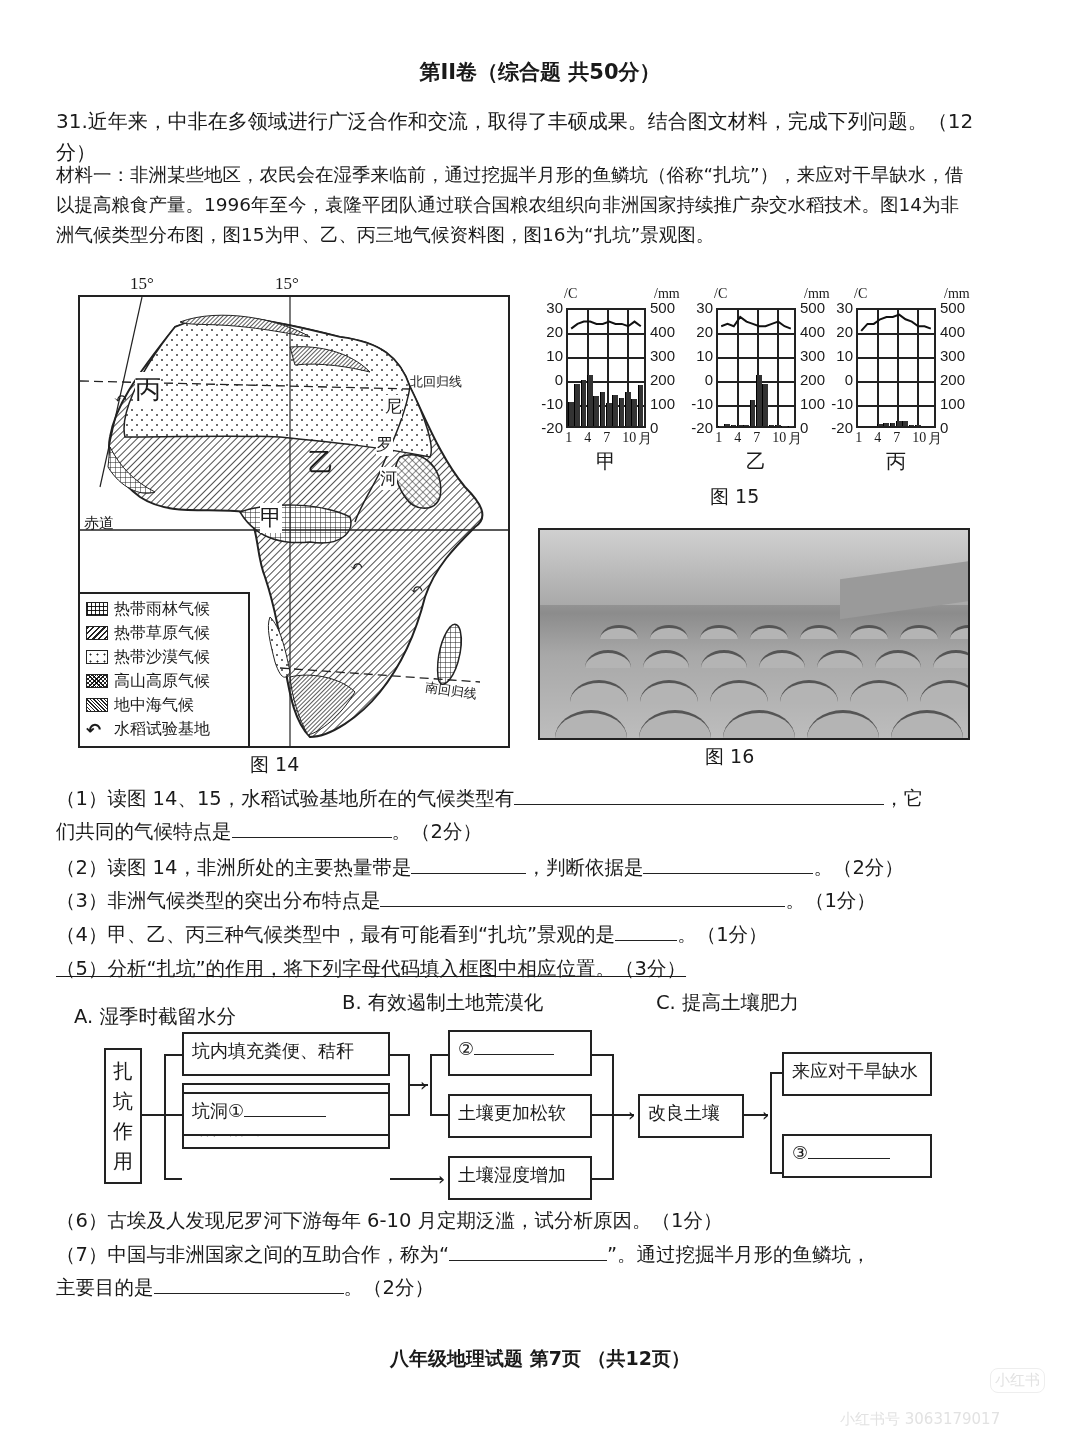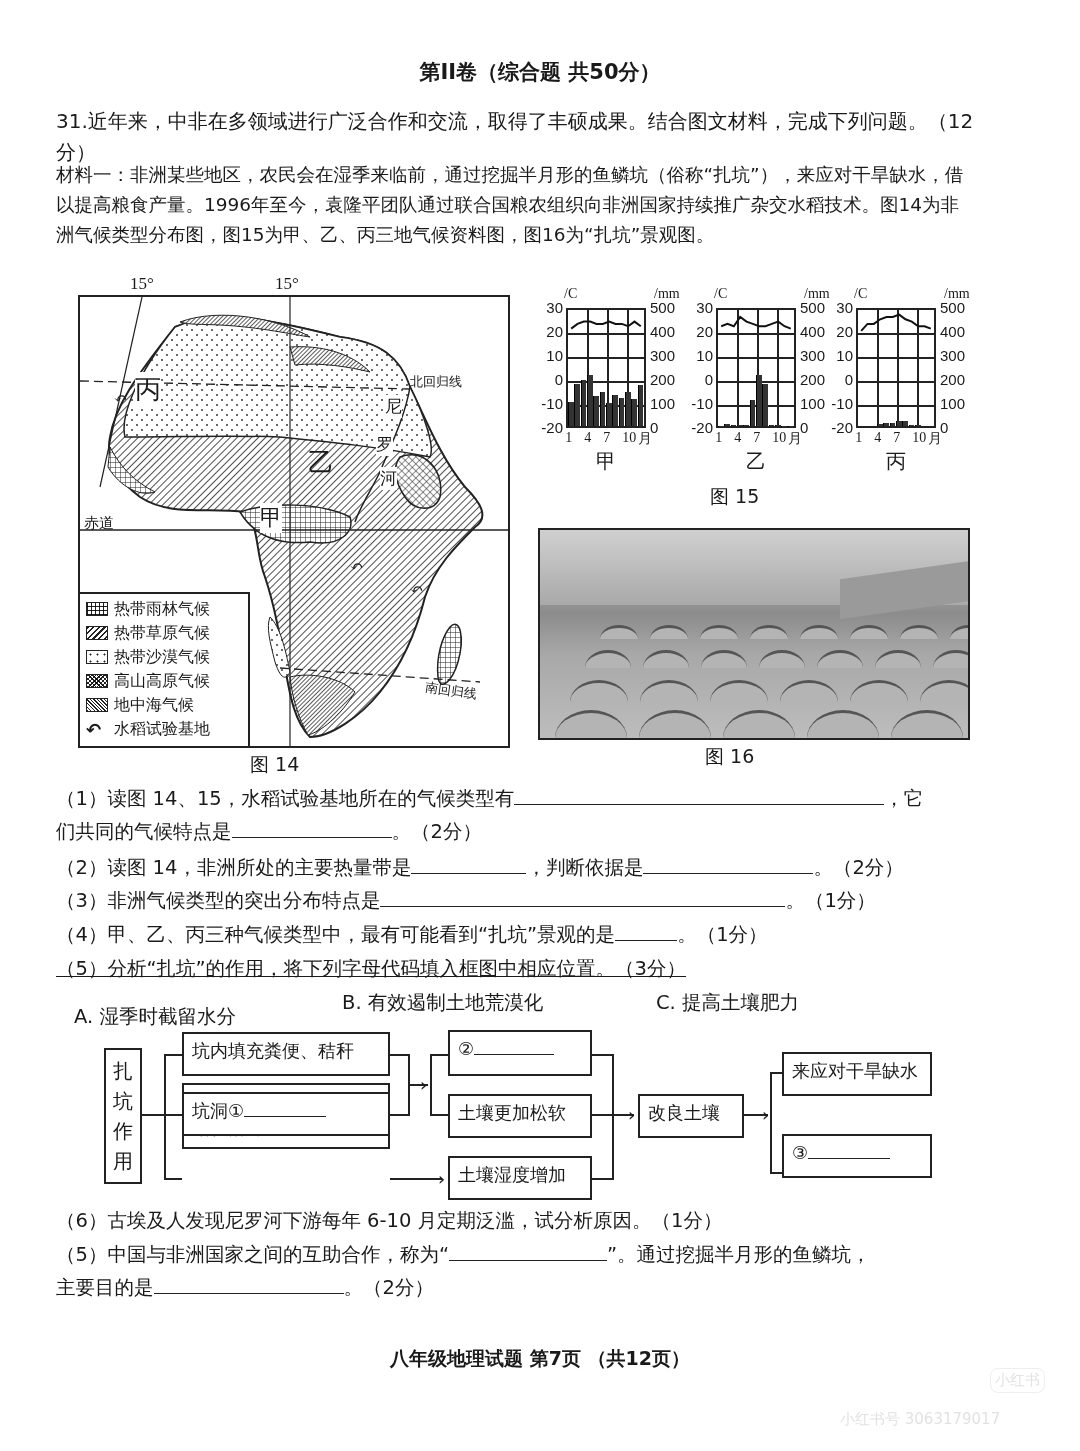--- a/index.html
+++ b/index.html
@@ -402,21 +402,21 @@
   <div class="line" style="left:770px; top:1172px; width:14px; height:2px;"></div>
 
   <div class="box" style="left:782px; top:1052px; width:150px; height:44px;">来应对干旱缺水</div>
   <div class="box" style="left:782px; top:1134px; width:150px; height:44px;">
     <span>③</span><span class="blank" style="width:82px;"></span>
   </div>
 </div>
 
 <div class="abs q" style="top:1206px;">（6）古埃及人发现尼罗河下游每年 6-10 月定期泛滥，试分析原因。（1分）</div>
 <div class="abs q" style="top:1240px;">
-  <span>（5）中国与非洲国家之间的互助合作，称为“</span><span class="blank" style="width:158px;"></span><span>”。通过挖掘半月形的鱼鳞坑，</span>
+  <span>（7）中国与非洲国家之间的互助合作，称为“</span><span class="blank" style="width:158px;"></span><span>”。通过挖掘半月形的鱼鳞坑，</span>
 </div>
 <div class="abs q" style="top:1273px;">
   <span>主要目的是</span><span class="blank" style="width:190px;"></span><span>。（2分）</span>
 </div>
 
 <div class="abs footer">八年级地理试题 第7页 （共12页）</div>
 <div class="abs wm" style="left:990px; top:1368px; border:1px solid #eee; border-radius:8px; padding:2px 4px;">小红书</div>
 <div class="abs wm" style="left:840px; top:1410px;">小红书号 3063179017</div>
 
 </body></html>

